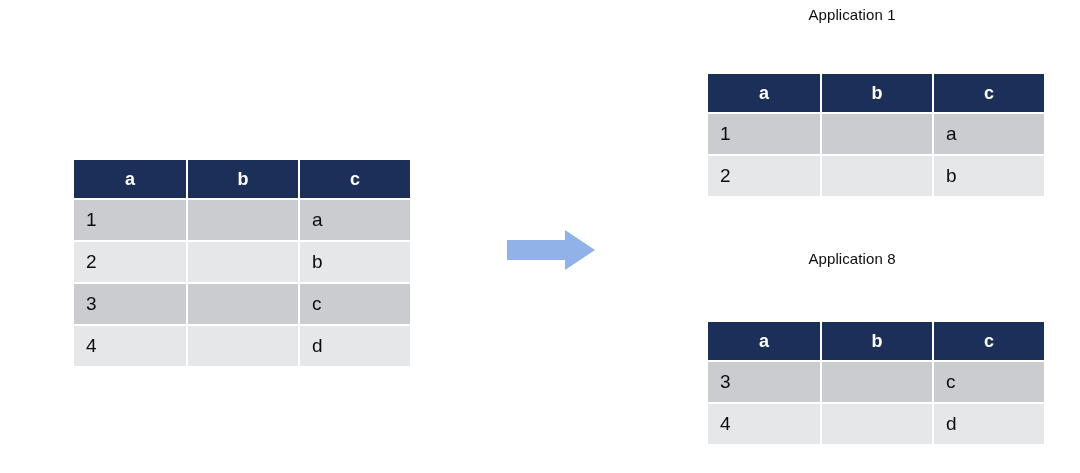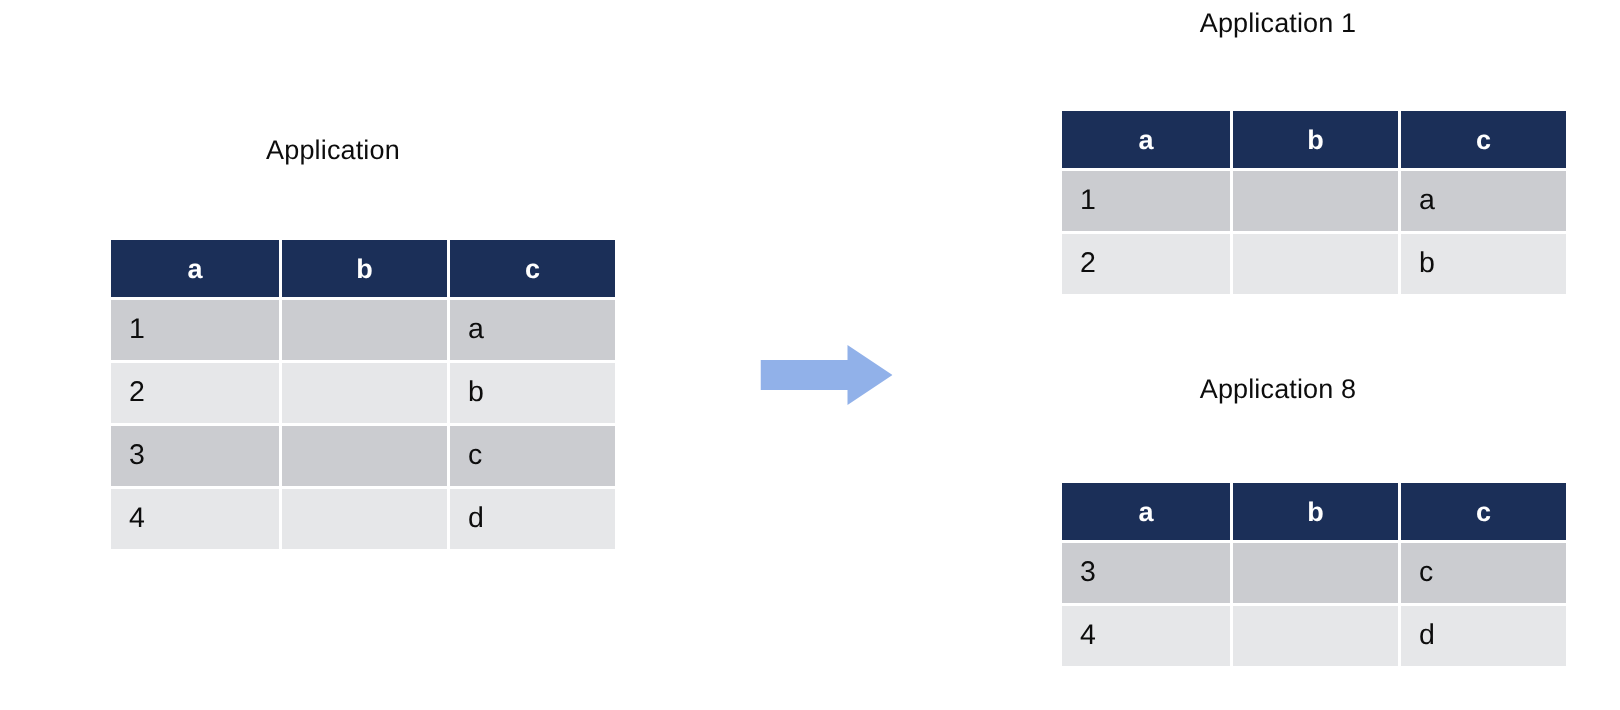--- a/index.html
+++ b/index.html
@@ -17,21 +17,21 @@
   }
   .canvas {
     position: relative;
     width: 1080px;
     height: 473px;
   }
 
   
   .title {
     position: absolute;
-    font-size: 18px;
+    font-size: 15px;
     line-height: 20px;
     color: #0d0d0d;
     text-align: center;
     white-space: nowrap;
     letter-spacing: 0.1px;
   }
   #title-source   { left: 112px; top: 90px;  width: 220px; }
   #title-app1     { left: 742px; top: 5px;   width: 220px; }
   #title-app2     { left: 742px; top: 249px; width: 220px; }
 
@@ -87,21 +87,20 @@
     top: 230px;
     width: 88px;
     height: 40px;
   }
 </style>
 </head>
 <body>
 
 <div class="canvas">
 
-  <div class="title" id="title-source">Application</div>
 
   <table class="tbl" id="table-source">
     <colgroup>
       <col class="col-a">
         <col class="col-b">
         <col class="col-c">
     </colgroup>
     <thead>
       <tr>
         <th>a</th>

